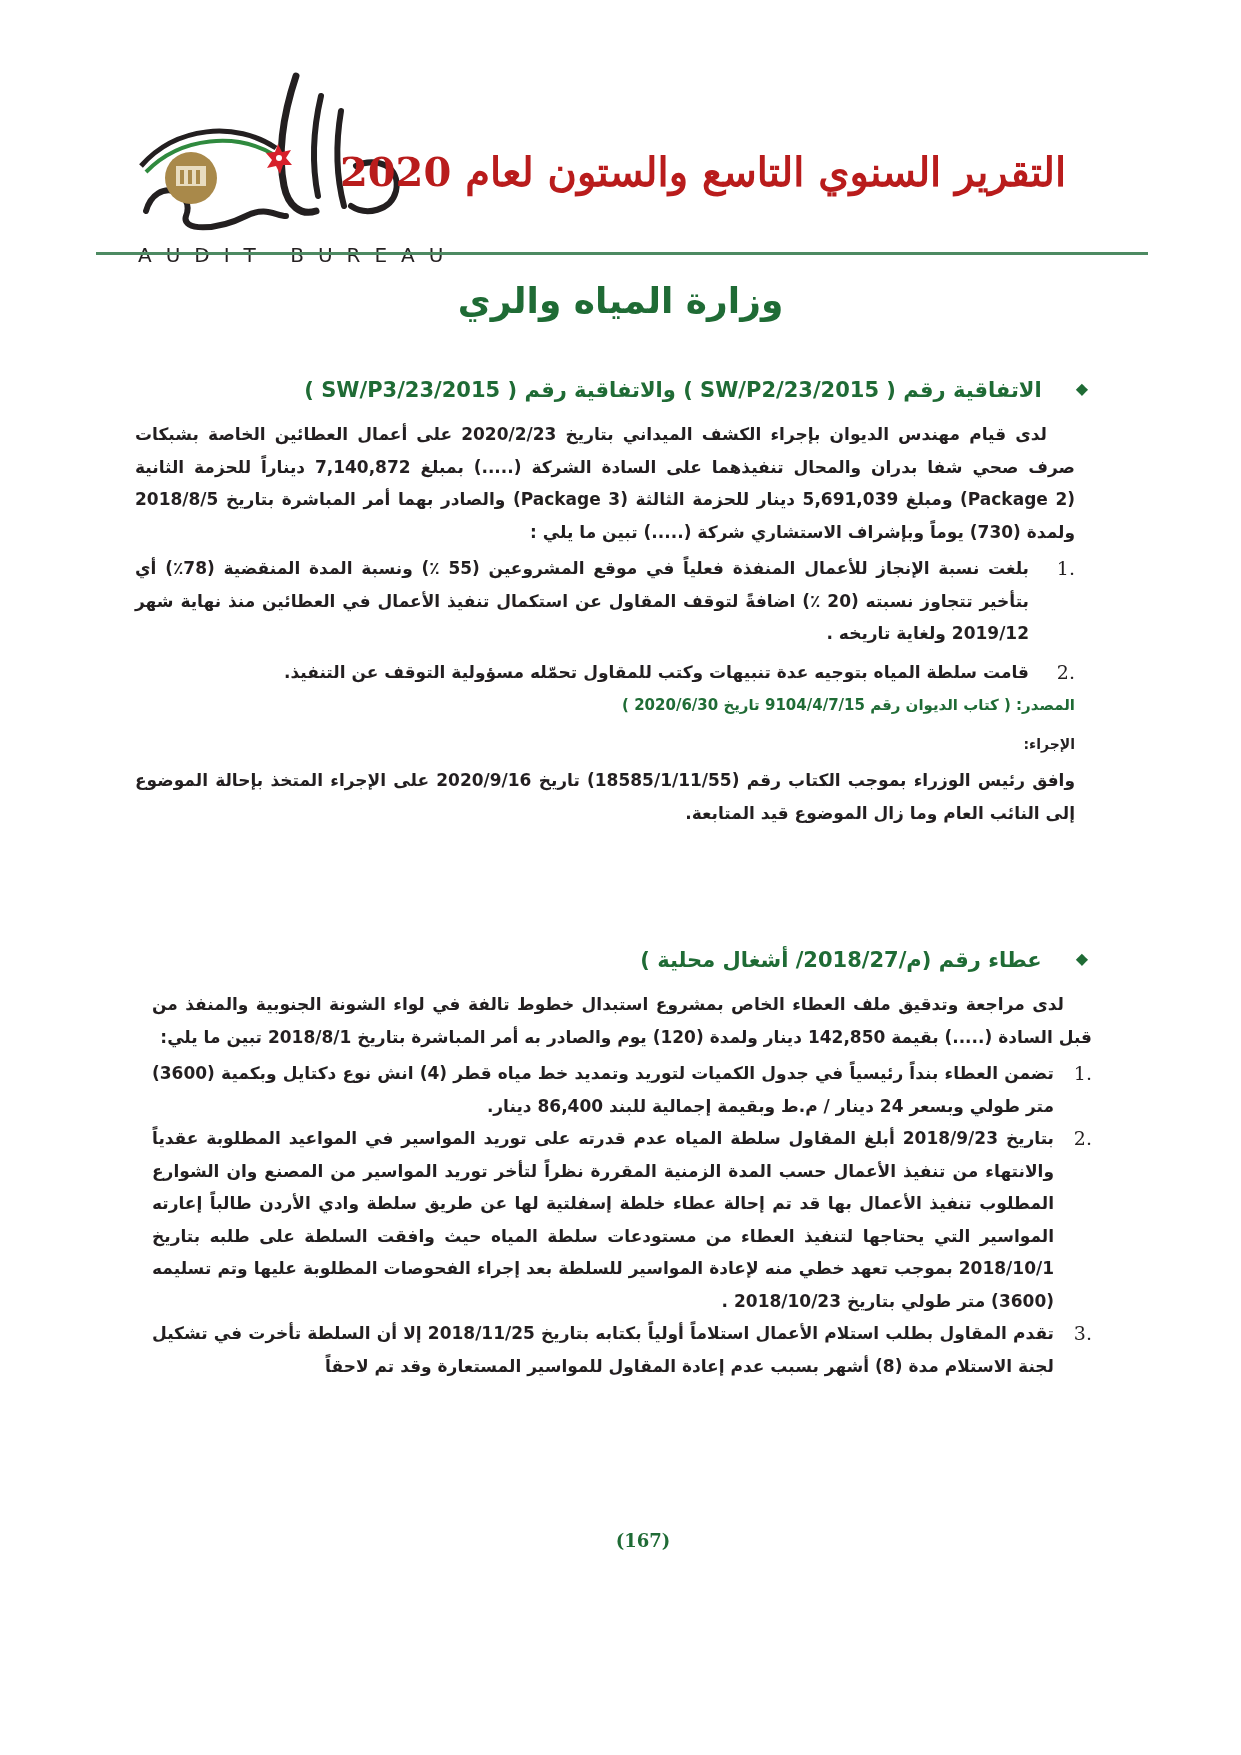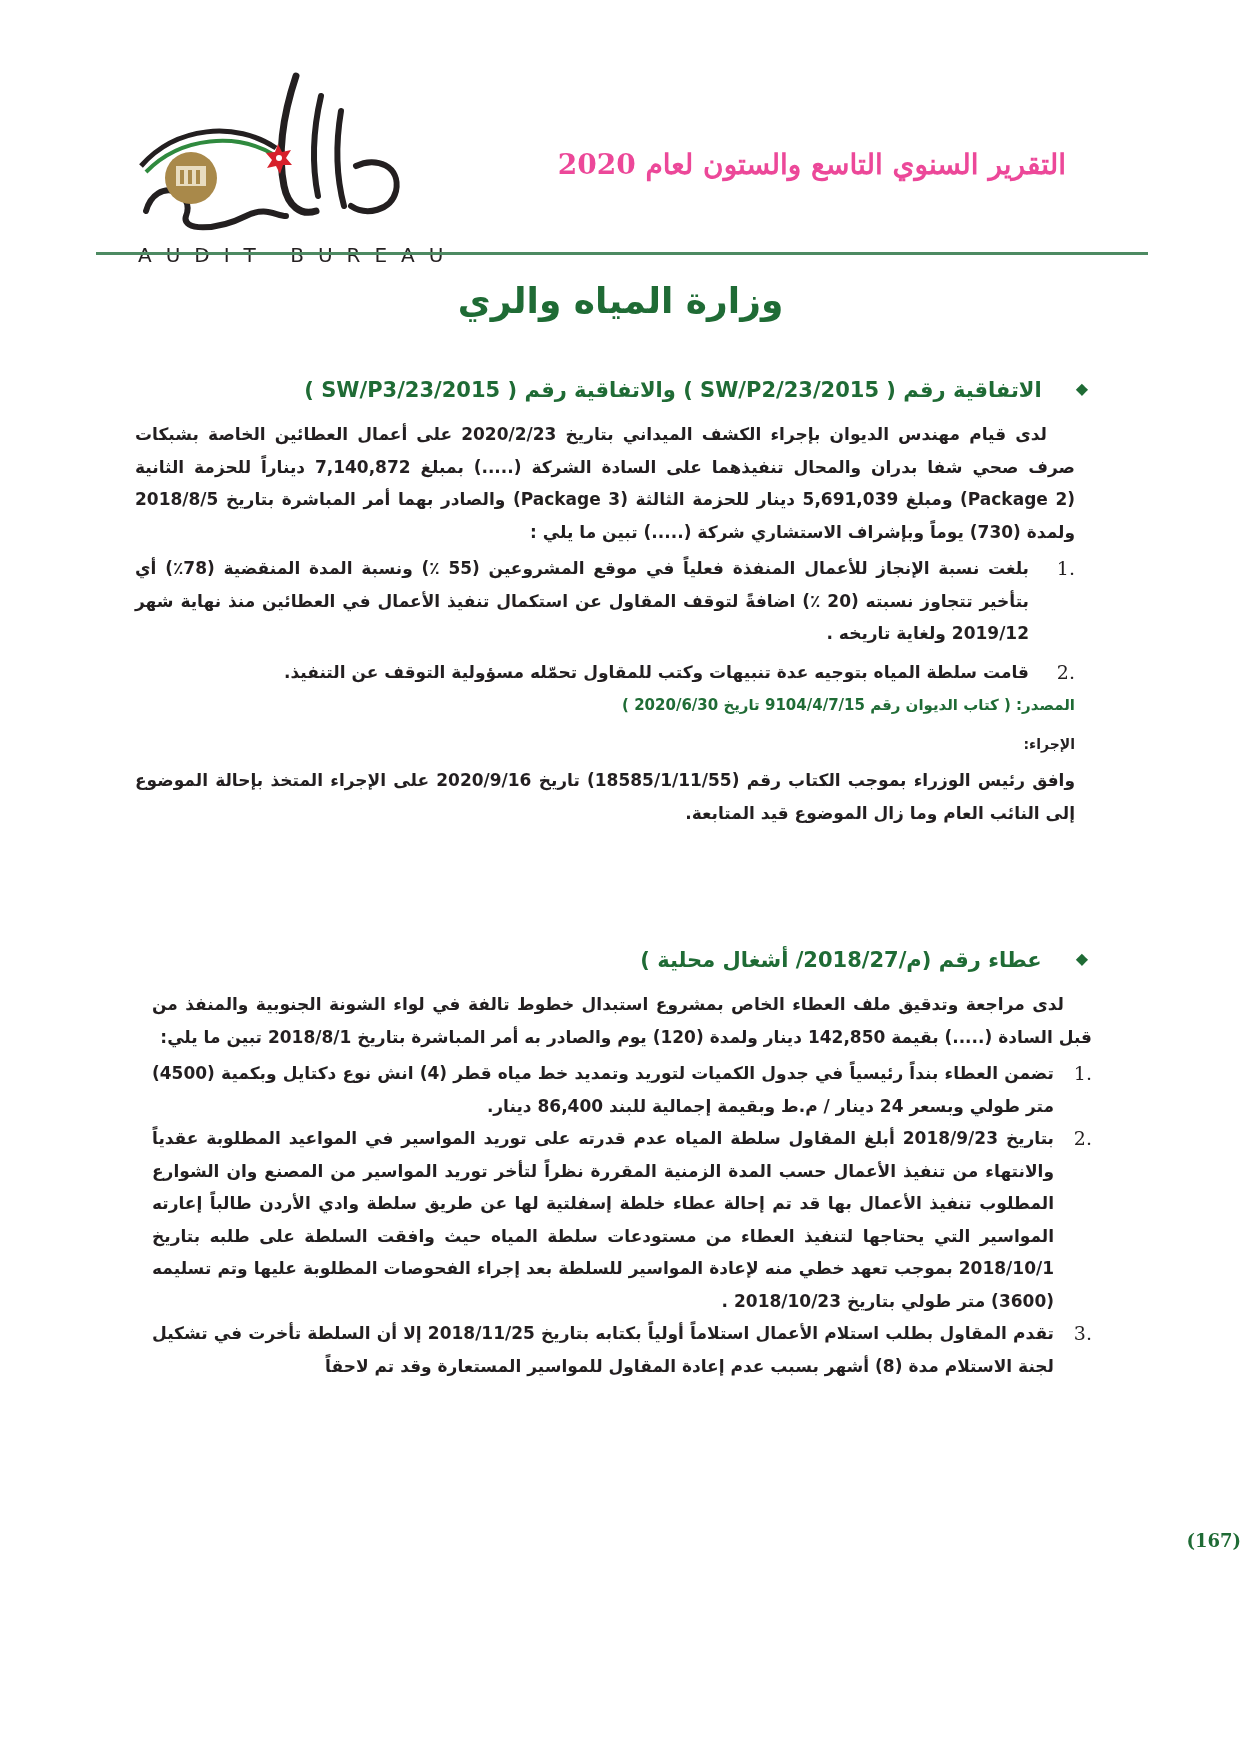--- a/index.html
+++ b/index.html
@@ -7,39 +7,39 @@
          font-family: "DejaVu Sans", sans-serif; color: #231f20; }
   .page { position: absolute; inset: 0; }
 
   
   .header { position: absolute; left: 96px; top: 58px; width: 1052px; height: 198px; }
   .logo { position: absolute; left: 30px; top: 8px; width: 290px; height: 186px; }
   .logo svg { width: 100%; height: 100%; }
   .logo-caption { position: absolute; left: 42px; top: 185px; font-family: "DejaVu Sans", sans-serif;
                   font-size: 20px; letter-spacing: 14px; color: #231f20; }
   .report-title { position: absolute; right: 82px; top: 90px; direction: rtl;
-                  font-family: "DejaVu Serif", serif; font-weight: bold; font-size: 28px; color: #ec4899; }
+                  font-family: "DejaVu Serif", serif; font-weight: bold; font-size: 40px; color: #b91c1c; }
   .header-rule { position: absolute; left: 96px; top: 252px; width: 1052px; height: 3px; background: #4d8a62; }
 
   
   .ministry { position: absolute; left: 0; right: 0; top: 280px; text-align: center; direction: rtl;
               font-family: "DejaVu Sans", sans-serif; font-weight: bold; font-size: 36px; color: #1f6b35; }
 
   .content { position: absolute; left: 135px; width: 940px; direction: rtl; text-align: justify; }
   .section-heading { position: absolute; left: 150px; width: 938px; direction: rtl;
                      font-weight: bold; color: #1f6b35; font-size: 21px; white-space: nowrap; }
   .section-heading .bullet { display: inline-block; margin-left: 34px; font-size: 16px; color: #1f6b35; vertical-align: 3px; }
   .para { font-size: 17px; line-height: 32.5px; font-weight: bold; color: #231f20; margin: 0; }
   .list { margin: 0; padding: 0; list-style: none; }
   .list-item { position: relative; padding-right: 46px; font-size: 17px; line-height: 32.5px; font-weight: bold; margin: 0; }
   .list-item .num { position: absolute; right: 0; top: 0; font-family: "DejaVu Serif", serif; font-weight: normal; font-size: 19px; }
   .list-b .list-item { padding-right: 38px; }
   .source { font-size: 15px; font-weight: bold; color: #1f6b35; }
   .action-label { font-size: 14px; font-weight: bold; color: #231f20; }
-  .page-number { position: absolute; left: 0; right: 0; top: 1530px; text-align: right;
+  .page-number { position: absolute; left: 0; right: 0; top: 1530px; text-align: center;
                  font-family: "DejaVu Serif", serif; font-weight: bold; font-size: 18px; color: #1f6b35; direction: ltr; padding-left: 45px; }
 </style>
 </head>
 <body>
 
 <div class="page">
 
   <div class="header">
     <div class="logo">
       <svg viewBox="0 0 290 186">
@@ -93,21 +93,21 @@
 
   <div class="section-heading" style="top:948px;">
     <span class="bullet">◆</span><span>عطاء رقم (م/2018/27/ أشغال محلية )</span>
   </div>
 
   <div class="content" style="top:988px;margin-left:17px;">
     <p class="para" style="text-indent:28px;">لدى مراجعة وتدقيق ملف العطاء الخاص بمشروع استبدال خطوط تالفة في لواء الشونة الجنوبية والمنفذ من قبل السادة (.....) بقيمة 142,850 دينار ولمدة (120) يوم والصادر به أمر المباشرة بتاريخ 2018/8/1 تبين ما يلي:</p>
     <ul class="list list-b" style="margin-top:4px;">
       <li class="list-item">
         <span class="num">.1</span>
-        <span>تضمن العطاء بنداً رئيسياً في جدول الكميات لتوريد وتمديد خط مياه قطر (4) انش نوع دكتايل وبكمية (4500) متر طولي وبسعر 24 دينار / م.ط وبقيمة إجمالية للبند 86,400 دينار.</span>
+        <span>تضمن العطاء بنداً رئيسياً في جدول الكميات لتوريد وتمديد خط مياه قطر (4) انش نوع دكتايل وبكمية (3600) متر طولي وبسعر 24 دينار / م.ط وبقيمة إجمالية للبند 86,400 دينار.</span>
       </li>
       <li class="list-item">
         <span class="num">.2</span>
         <span>بتاريخ 2018/9/23 أبلغ المقاول سلطة المياه عدم قدرته على توريد المواسير في المواعيد المطلوبة عقدياً والانتهاء من تنفيذ الأعمال حسب المدة الزمنية المقررة نظراً لتأخر توريد المواسير من المصنع وان الشوارع المطلوب تنفيذ الأعمال بها قد تم إحالة عطاء خلطة إسفلتية لها عن طريق سلطة وادي الأردن طالباً إعارته المواسير التي يحتاجها لتنفيذ العطاء من مستودعات سلطة المياه حيث وافقت السلطة على طلبه بتاريخ 2018/10/1 بموجب تعهد خطي منه لإعادة المواسير للسلطة بعد إجراء الفحوصات المطلوبة عليها وتم تسليمه (3600) متر طولي بتاريخ 2018/10/23 .</span>
       </li>
       <li class="list-item">
         <span class="num">.3</span>
         <span>تقدم المقاول بطلب استلام الأعمال استلاماً أولياً بكتابه بتاريخ 2018/11/25 إلا أن السلطة تأخرت في تشكيل لجنة الاستلام مدة (8) أشهر بسبب عدم إعادة المقاول للمواسير المستعارة وقد تم لاحقاً</span>
       </li>
     </ul>

